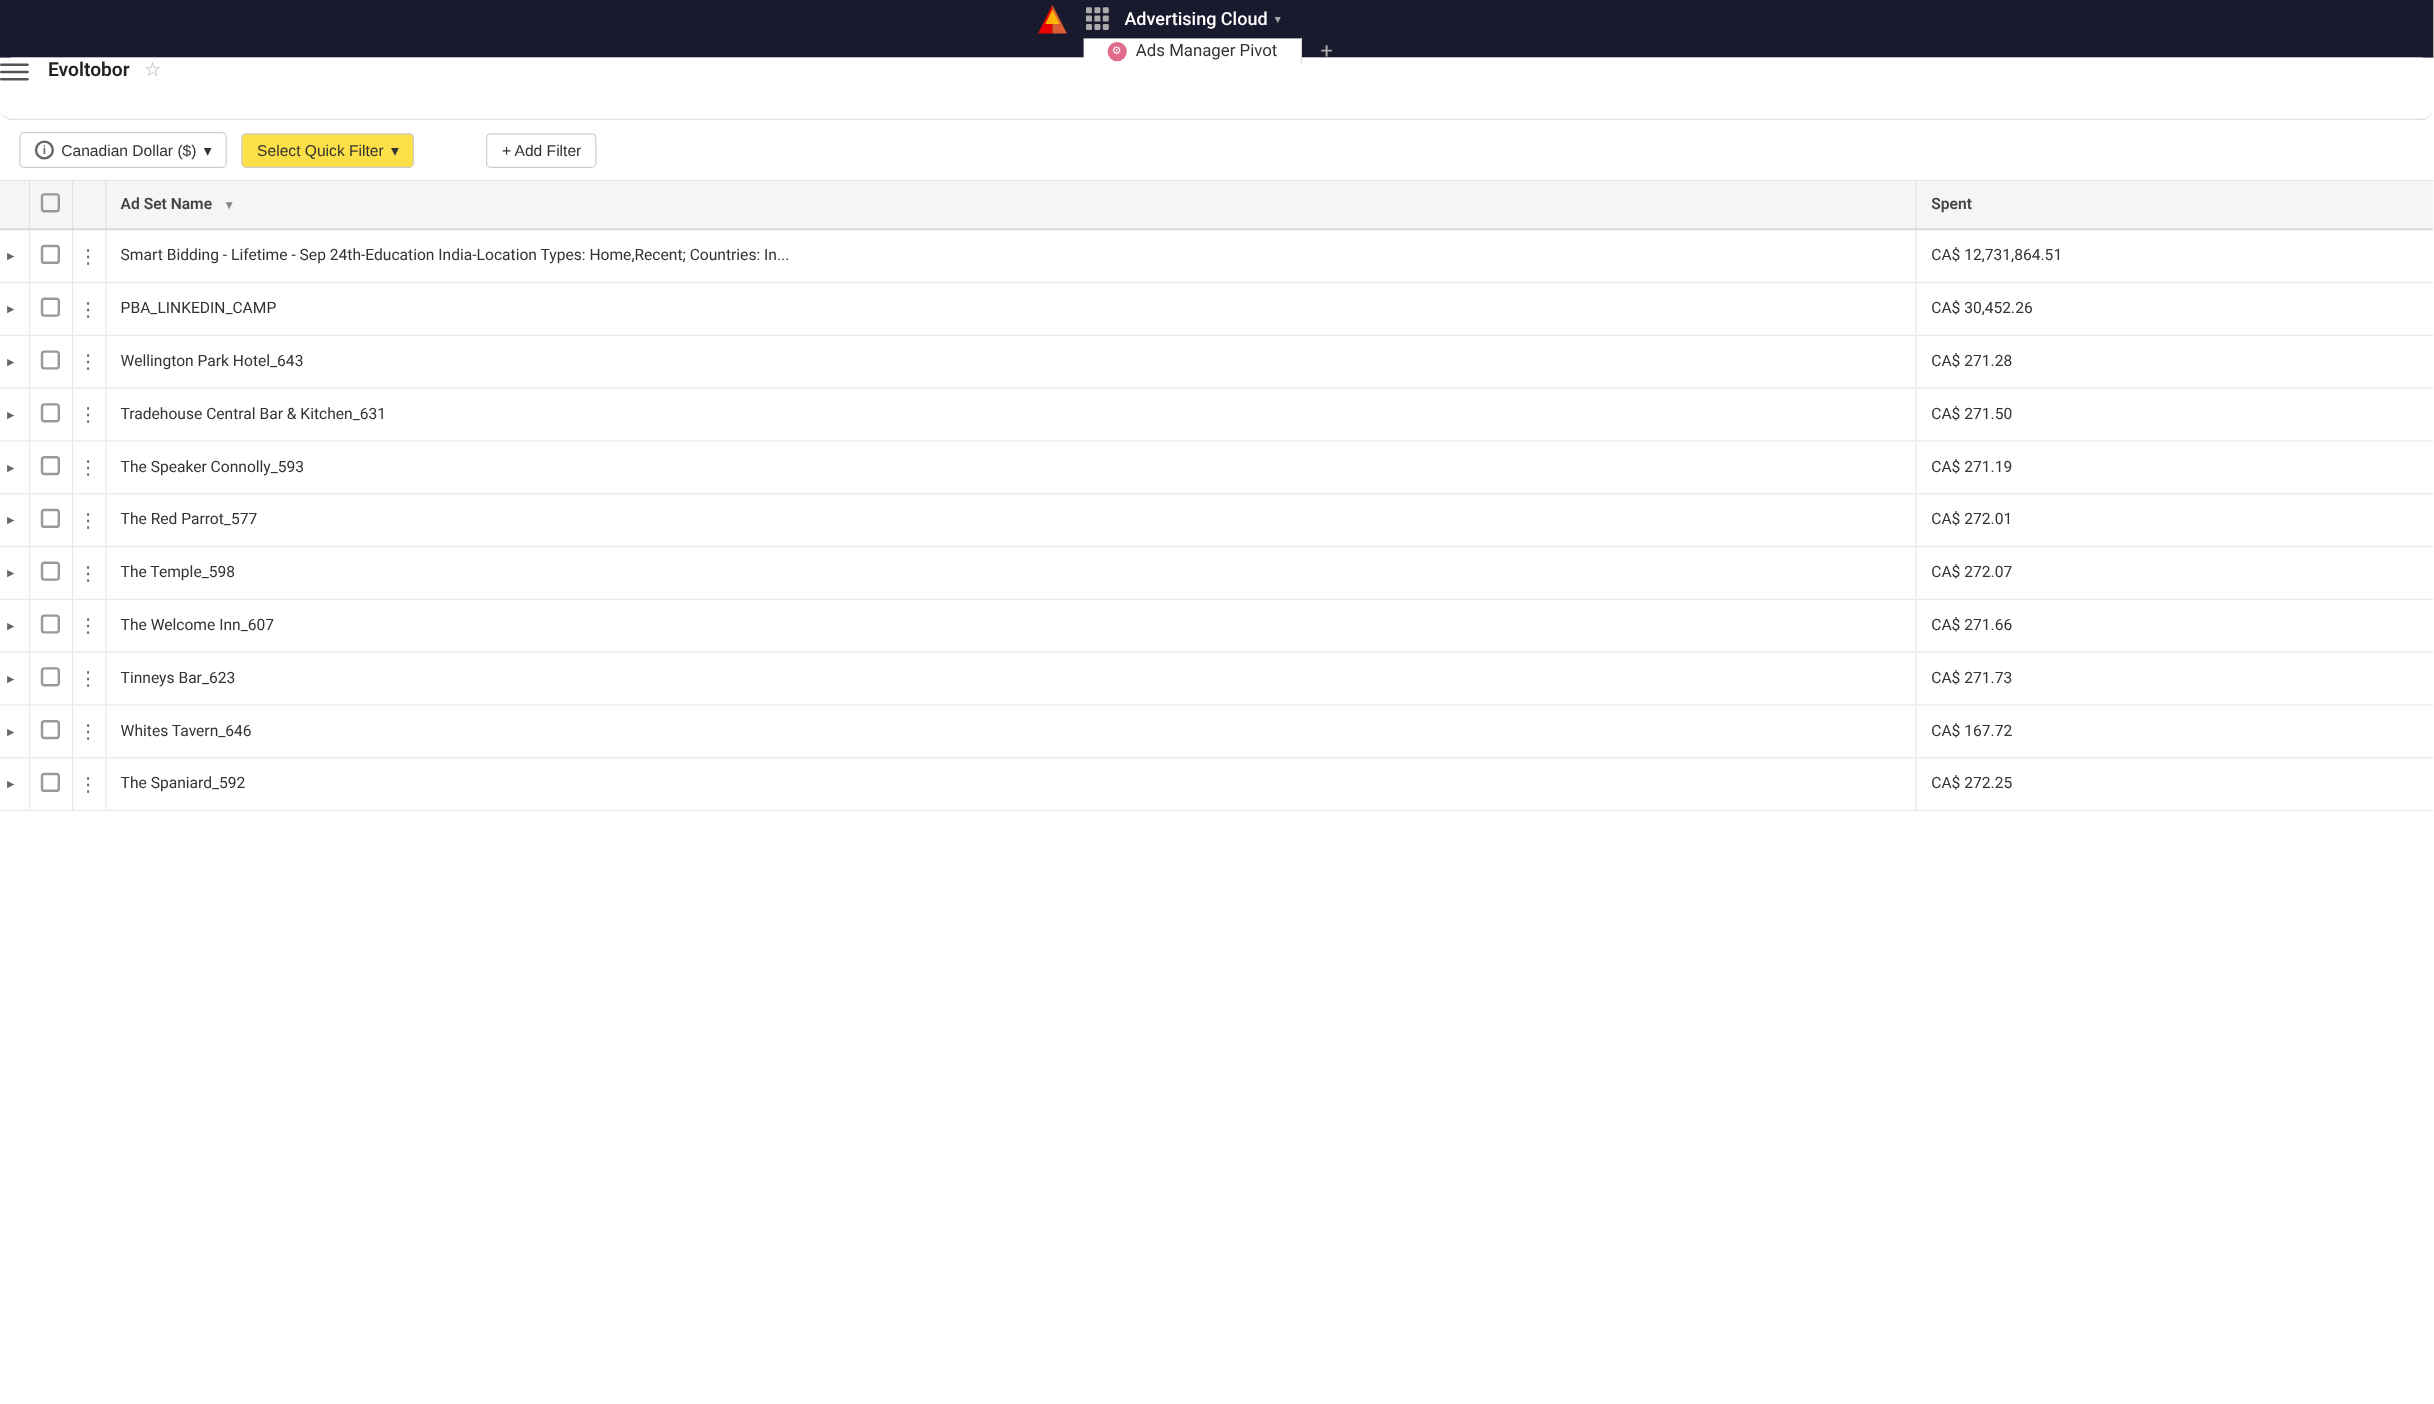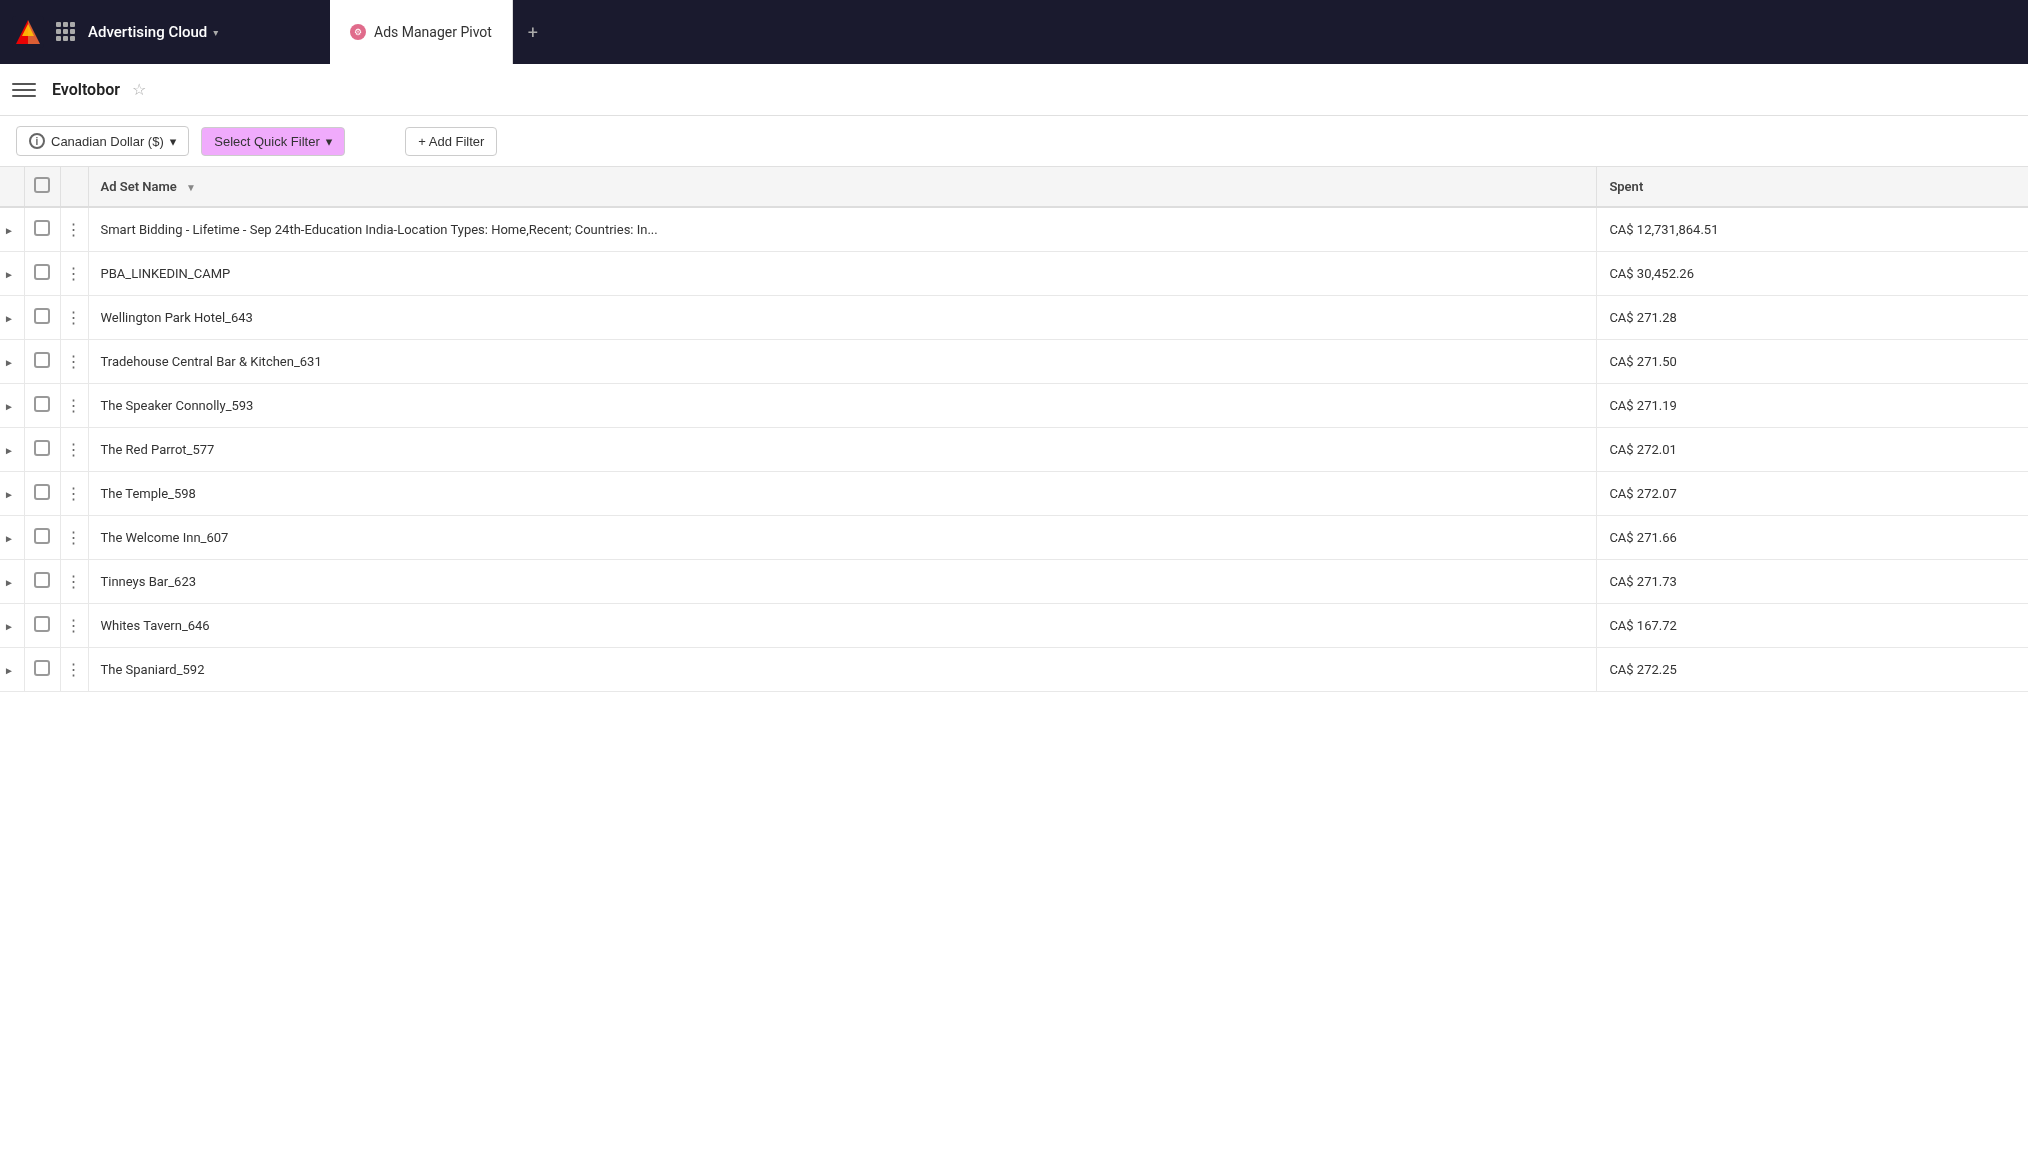--- a/index.html
+++ b/index.html
@@ -1,25 +1,26 @@
 <!DOCTYPE html>
 <html><head>
   <meta charset="utf-8">
   <style>
     * { box-sizing: border-box; margin: 0; padding: 0; }
     body { font-family: -apple-system, BlinkMacSystemFont, 'Segoe UI', Roboto, sans-serif; background: #fff; color: #333; font-size: 14px; }
 
     
     .top-nav {
       background: #1a1a2e;
-      height: 64px;
+      height: 48px;
       display: flex;
       align-items: center;
       padding: 0;
       color: #fff;
+      flex-direction: column;
     }
     .top-nav-left {
       display: flex;
       align-items: center;
       padding: 0 12px;
       gap: 8px;
       min-width: 330px;
     }
     .logo-icon {
       width: 32px;
@@ -87,25 +88,25 @@
       height: 100%;
       cursor: pointer;
       color: #aaa;
       font-size: 18px;
     }
 
     
     .sub-header {
       height: 52px;
       display: flex;
-      align-items: center;
-      padding: 0 12px;
+      padding: 0 0;
       gap: 8px;
       border-bottom: 1px solid #e0e0e0;
       background: #fff;
+      border-radius: 11px;
     }
     .menu-icon {
       width: 24px;
       height: 24px;
       display: flex;
       flex-direction: column;
       justify-content: center;
       gap: 4px;
       cursor: pointer;
       margin-right: 8px;
@@ -151,21 +152,21 @@
       font-weight: bold;
       color: #666;
     }
     .filter-btn {
       display: flex;
       align-items: flex-end;
       gap: 6px;
       border: 1px solid #ccc;
       border-radius: 4px;
       padding: 6px 12px;
-      background: #f0abfc;
+      background: #fde047;
       cursor: pointer;
       font-size: 13px;
       color: #333;
     }
     .add-filter-btn {
       display: flex;
       align-items: center;
       gap: 6px;
       border: 1px solid #ccc;
       border-radius: 4px;

